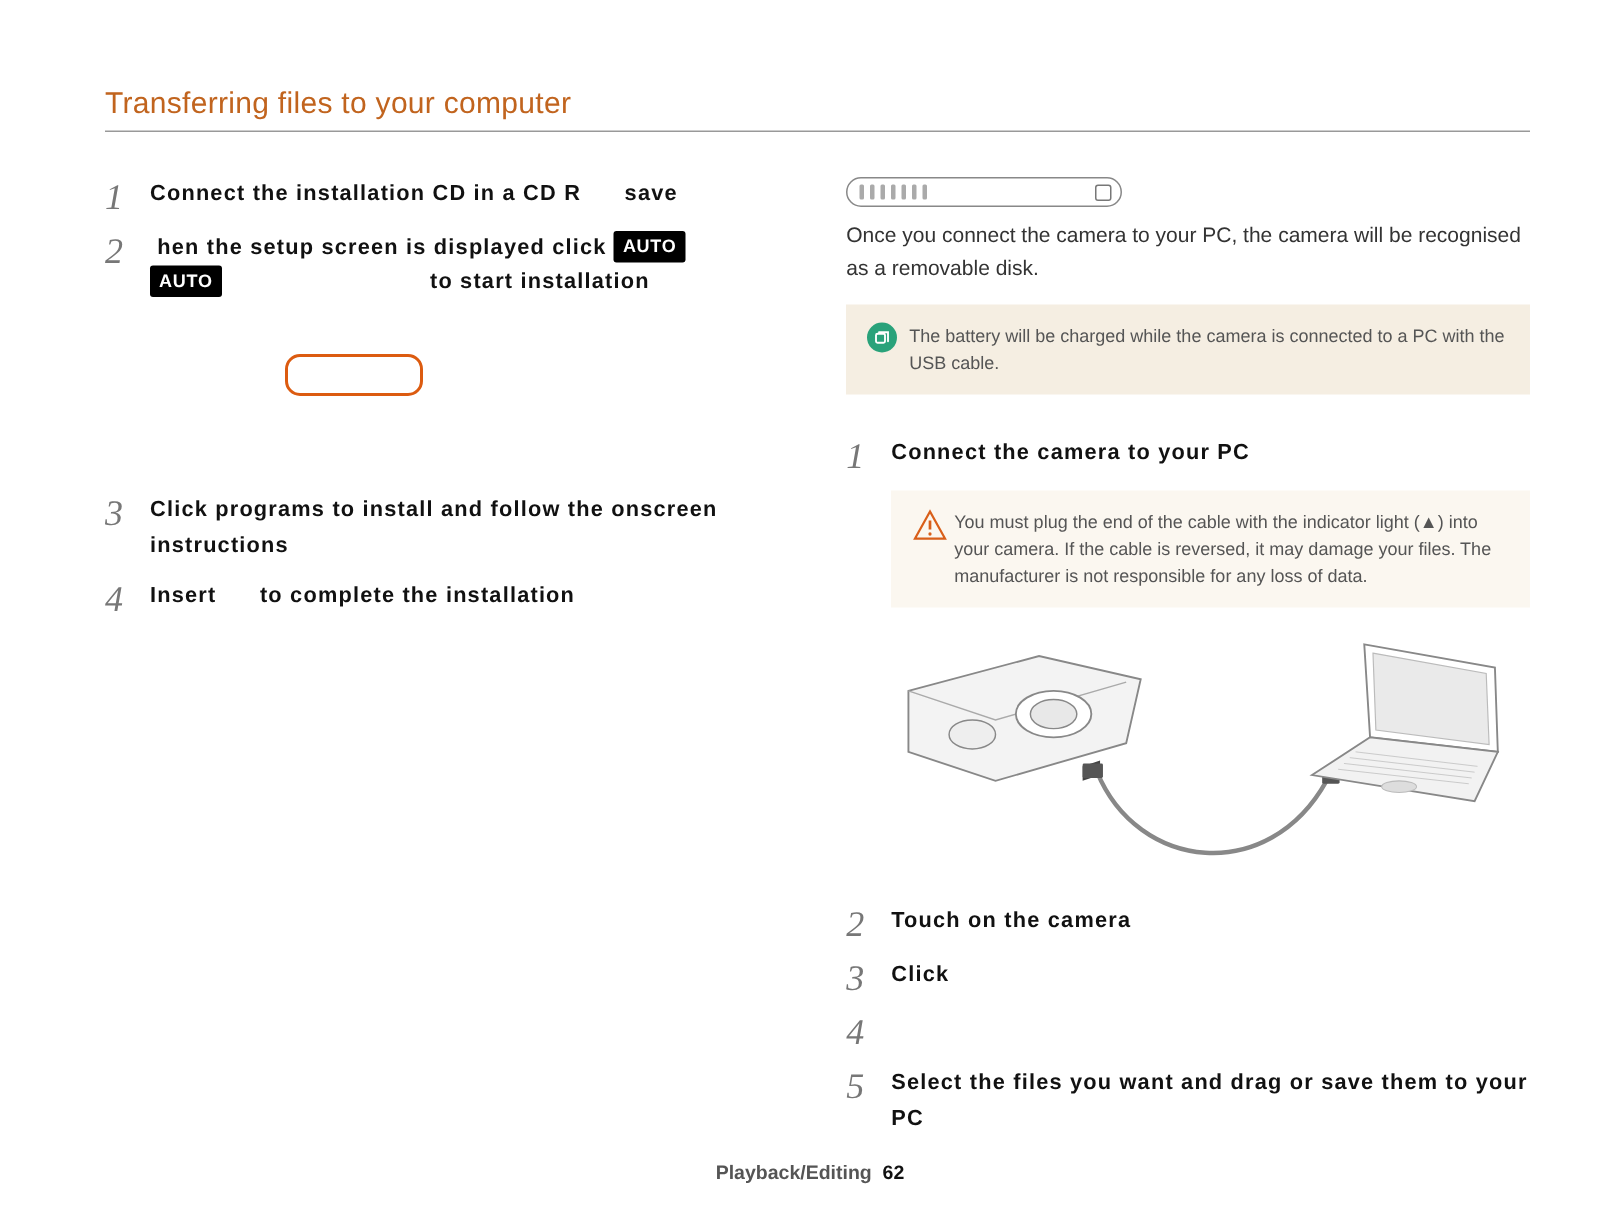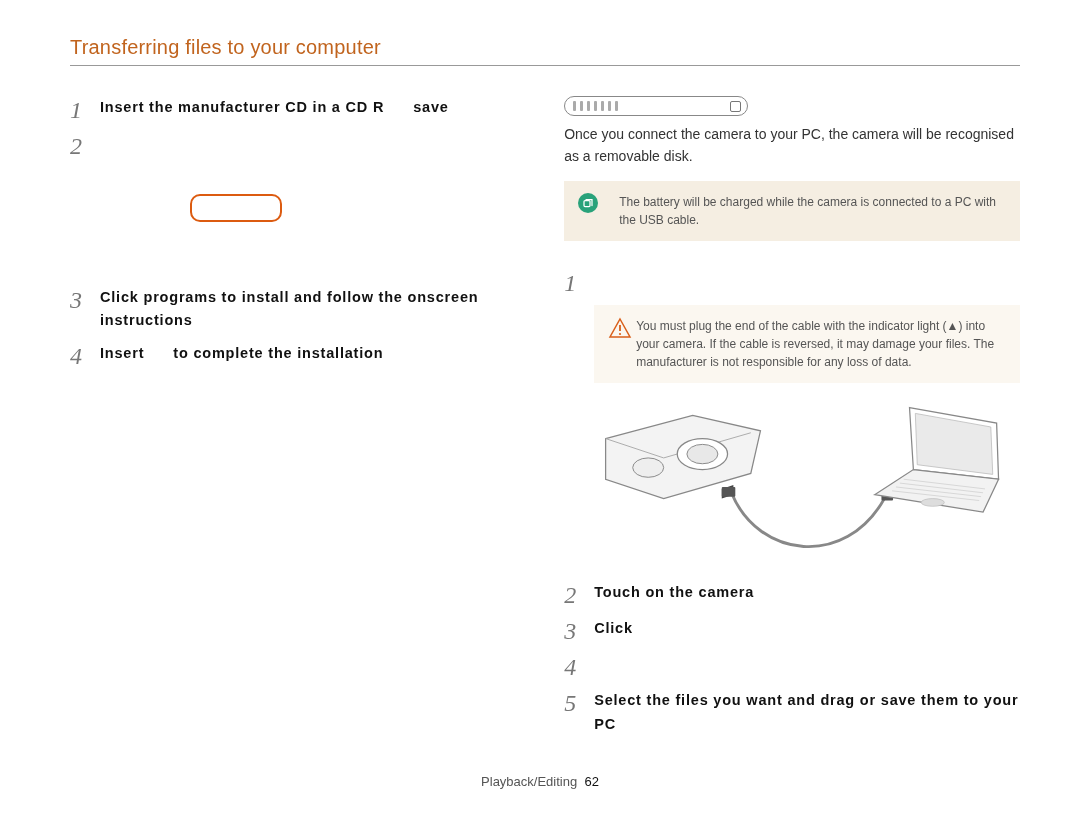--- a/index.html
+++ b/index.html
@@ -6,21 +6,21 @@
     margin: 0;
     padding: 0;
     width: 1080px;
     height: 815px;
     background: #fff;
     font-family: "Helvetica Neue", Arial, sans-serif;
     color: #000;
     -webkit-font-smoothing: antialiased;
   }
   .page {
-    padding: 36px 60px 30px 70px;
+    padding: 58px 60px 30px 70px;
     box-sizing: border-box;
     width: 1080px;
     height: 815px;
     position: relative;
   }
   .title {
     font-size: 20px;
     font-weight: 300;
     color: #c1641e;
     letter-spacing: 0.2px;
@@ -116,21 +116,21 @@
     color: #333;
     line-height: 1.55;
     font-weight: 300;
     margin-bottom: 14px;
   }
   
   .callout {
     background: #f5eee2;
     padding: 12px 14px;
     display: flex;
-    gap: 21px;
+    gap: 8px;
     margin-bottom: 28px;
   }
   .callout .badge {
     width: 20px;
     height: 20px;
     border-radius: 50%;
     background: #29a27a;
     color: #fff;
     display: flex;
     align-items: center;
@@ -187,49 +187,55 @@
     letter-spacing: 0;
   }
   .footer {
     position: absolute;
     bottom: 26px;
     left: 0;
     width: 1080px;
     text-align: center;
     font-size: 13px;
     color: #555;
-    font-weight: 400;
+    font-weight: 700;
   }
   .footer .pg {
     color: #111;
   }
 </style>
 </head>
 <body>
 
 <div class="page">
 
   <div class="title">Transferring files to your computer</div>
   <hr class="title-rule">
 
   <div class="cols">
 
     <div class="col">
 
       <div class="step">
         <div class="step-num">1</div>
         <div class="step-text">
-          <span>Insert the manufacturer CD in a CD R</span>
+          <span>Connect the installation CD in a CD R</span>
           &nbsp;&nbsp;&nbsp;&nbsp;
           <span>save</span>
         </div>
       </div>
 
       <div class="step">
         <div class="step-num">2</div>
+        <div class="step-text">
+          &nbsp;<span>hen the setup screen is displayed  click</span>
+          <span class="black-badge">AUTO</span><br>
+          <span class="black-badge">AUTO</span>
+          <span class="indent-line">to start installation</span>
+        </div>
       </div>
 
       <div class="orange-pill"></div>
 
       <div class="step">
         <div class="step-num">3</div>
         <div class="step-text">Click programs to install and follow the onscreen instructions</div>
       </div>
 
       <div class="step">
@@ -263,20 +269,21 @@
           <svg viewBox="0 0 24 24" fill="none" stroke="#fff" stroke-width="2.5" stroke-linecap="round">
             <rect x="4" y="7" width="12" height="12" rx="2"></rect>
             <path d="M8 5h12v12"></path>
           </svg>
         </div>
         <div class="callout-text">The battery will be charged while the camera is connected to a PC with the USB cable.</div>
       </div>
 
       <div class="step">
         <div class="step-num">1</div>
+        <div class="step-text">Connect the camera to your PC</div>
       </div>
 
       <div class="warn">
         <div class="wicon">
           <svg viewBox="0 0 24 24">
             <path d="M12 2 L22 20 L2 20 Z" fill="none" stroke="#d95f1a" stroke-width="1.5"></path>
             <line x1="12" y1="8" x2="12" y2="14" stroke="#d95f1a" stroke-width="1.8"></line>
             <circle cx="12" cy="17" r="1.1" fill="#d95f1a"></circle>
           </svg>
         </div>

